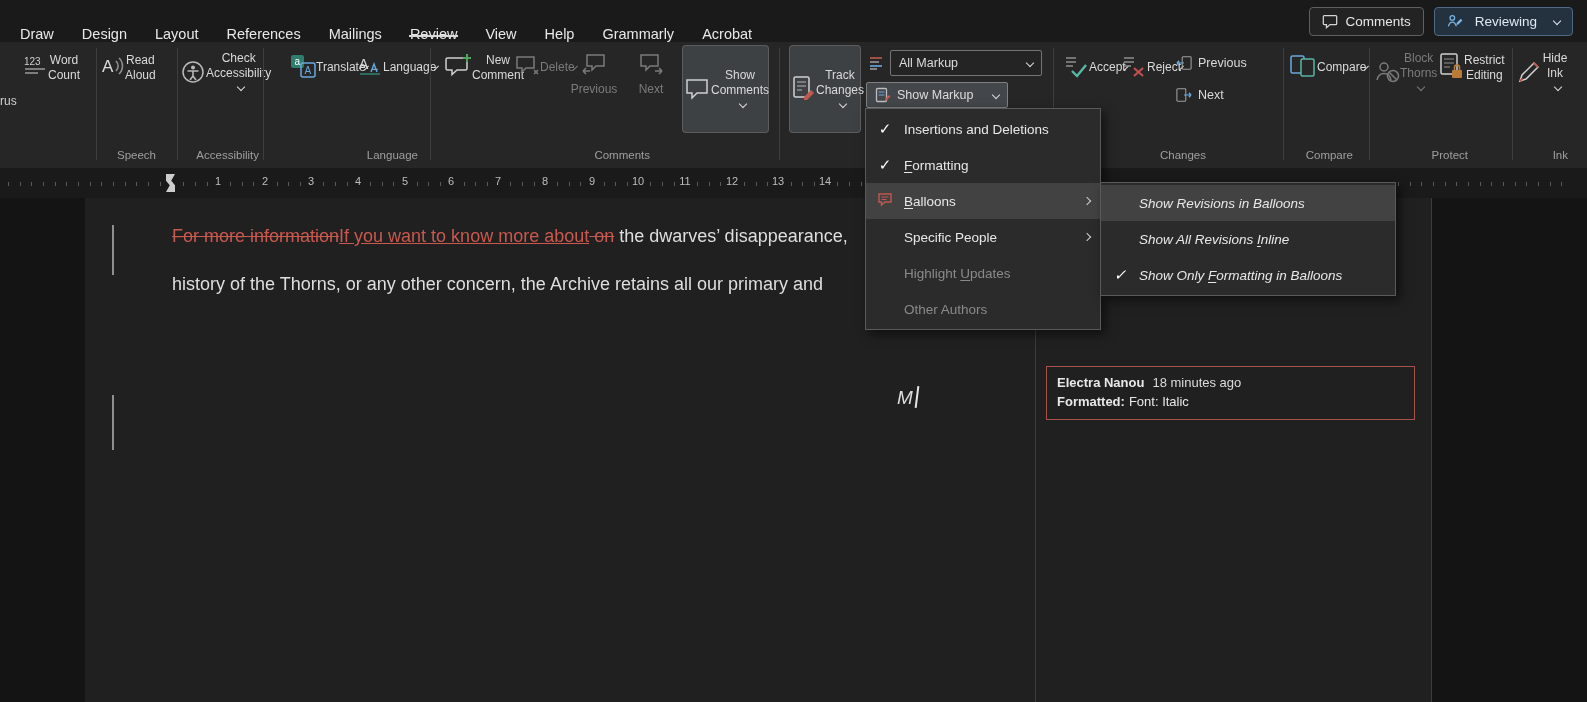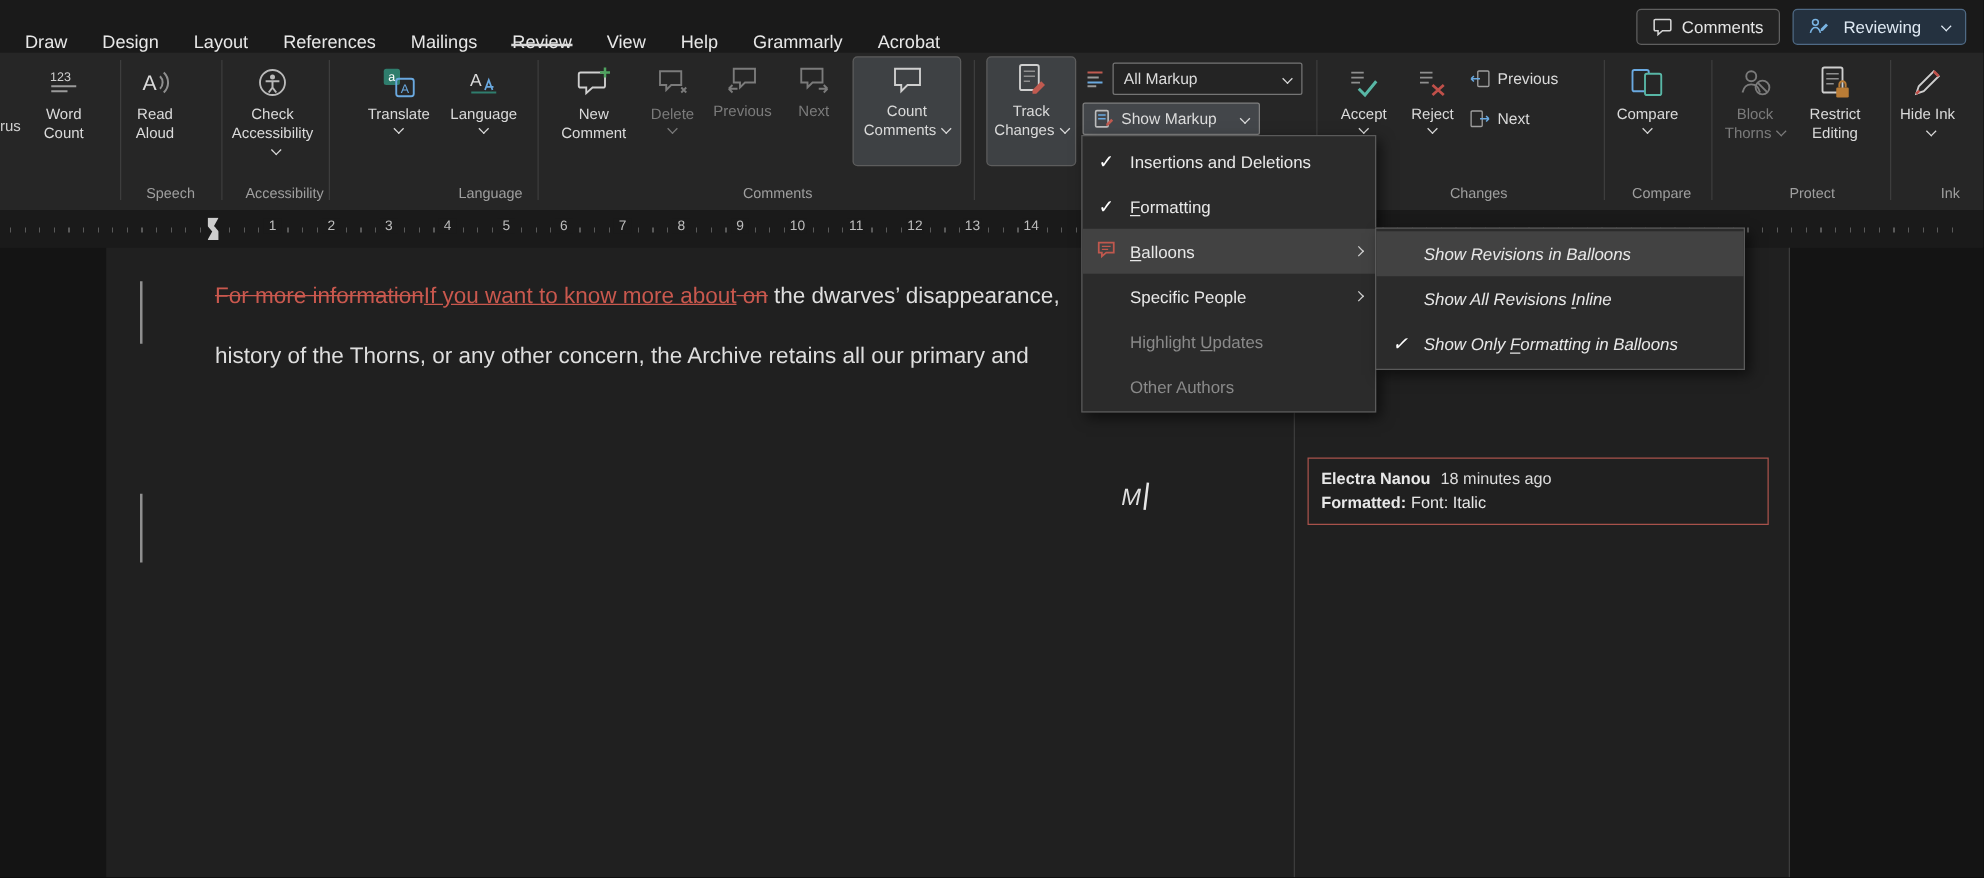--- a/index.html
+++ b/index.html
@@ -22,21 +22,21 @@
   .chev { display:inline-block; width:6px; height:6px; border-right:1.4px solid currentColor;
           border-bottom:1.4px solid currentColor; transform:rotate(45deg); margin-left:5px; vertical-align:2px; }
   .chev.blk { margin:1px 0 0 0; }
   .chev-right { display:inline-block; width:6px; height:6px; border-right:1.4px solid currentColor;
           border-bottom:1.4px solid currentColor; transform:rotate(-45deg); }
 
   
   .ribbon { position:absolute; top:42px; left:0; right:0; height:126px; background:#262626; z-index:10; }
   .divider { position:absolute; top:6px; height:112px; width:1px; background:#3d3d3d; }
   .grp { position:absolute; top:107px; font-size:11.5px; color:#9f9f9f; text-align:right; }
-  .bb { position:absolute; top:6px; display:flex; flex-direction:column; align-items:center;
+  .bb { position:absolute; top:6px; display:flex; flex-direction:row; align-items:center;
         border-radius:3px; color:#dadada; padding-top:3px; }
   .bb .ic { height:30px; display:flex; align-items:center; justify-content:center; margin-bottom:3px; }
   .bb .lb { font-size:12px; line-height:15px; text-align:center; }
   .bb.sel { background:#3e4144; box-shadow:0 0 0 1px #5d5d5d; height:86px; }
   .bb.dis { color:#7b7b7b; }
   .rowbtn { position:absolute; display:flex; align-items:center; gap:6px; font-size:12.5px; color:#dadada; }
   .rowbtn.dis { color:#7b7b7b; }
   .combo { position:absolute; display:flex; align-items:center; border:1px solid #757575;
            background:#242424; font-size:12.5px; padding:0 8px; height:26px; border-radius:2px; color:#dcdcdc; }
   .combo.open { background:#43464a; border-color:#808080; }
@@ -236,21 +236,21 @@
       </span>
       <span style="font-size:12px">Next</span>
     </div>
 
     <div class="bb sel" style="left:683px;width:85px;top:4px">
       <span class="ic">
         <svg width="28" height="26" viewBox="0 0 28 26">
             <path d="M4 4h20v13H14l-5 5v-5H4z" fill="none" stroke="#cfcfcf" stroke-width="1.5"></path>
           </svg>
       </span>
-      <span class="lb"><span>Count Comments</span><span class="chev"></span></span>
+      <span class="lb"><span>Show Comments</span><span class="chev"></span></span>
     </div>
     <div class="grp" style="left:560px;width:90px">Comments</div>
 
     <div class="divider" style="left:779px"></div>
 
     <div class="bb sel" style="left:790px;width:70px;top:4px">
       <span class="ic">
         <svg width="26" height="28" viewBox="0 0 26 28">
             <rect x="4" y="2" width="15" height="20" rx="1.5" fill="none" stroke="#cfcfcf" stroke-width="1.5"></rect>
             <path d="M7 7h9M7 11h9M7 15h5" stroke="#8f8f8f" stroke-width="1.3"></path>

